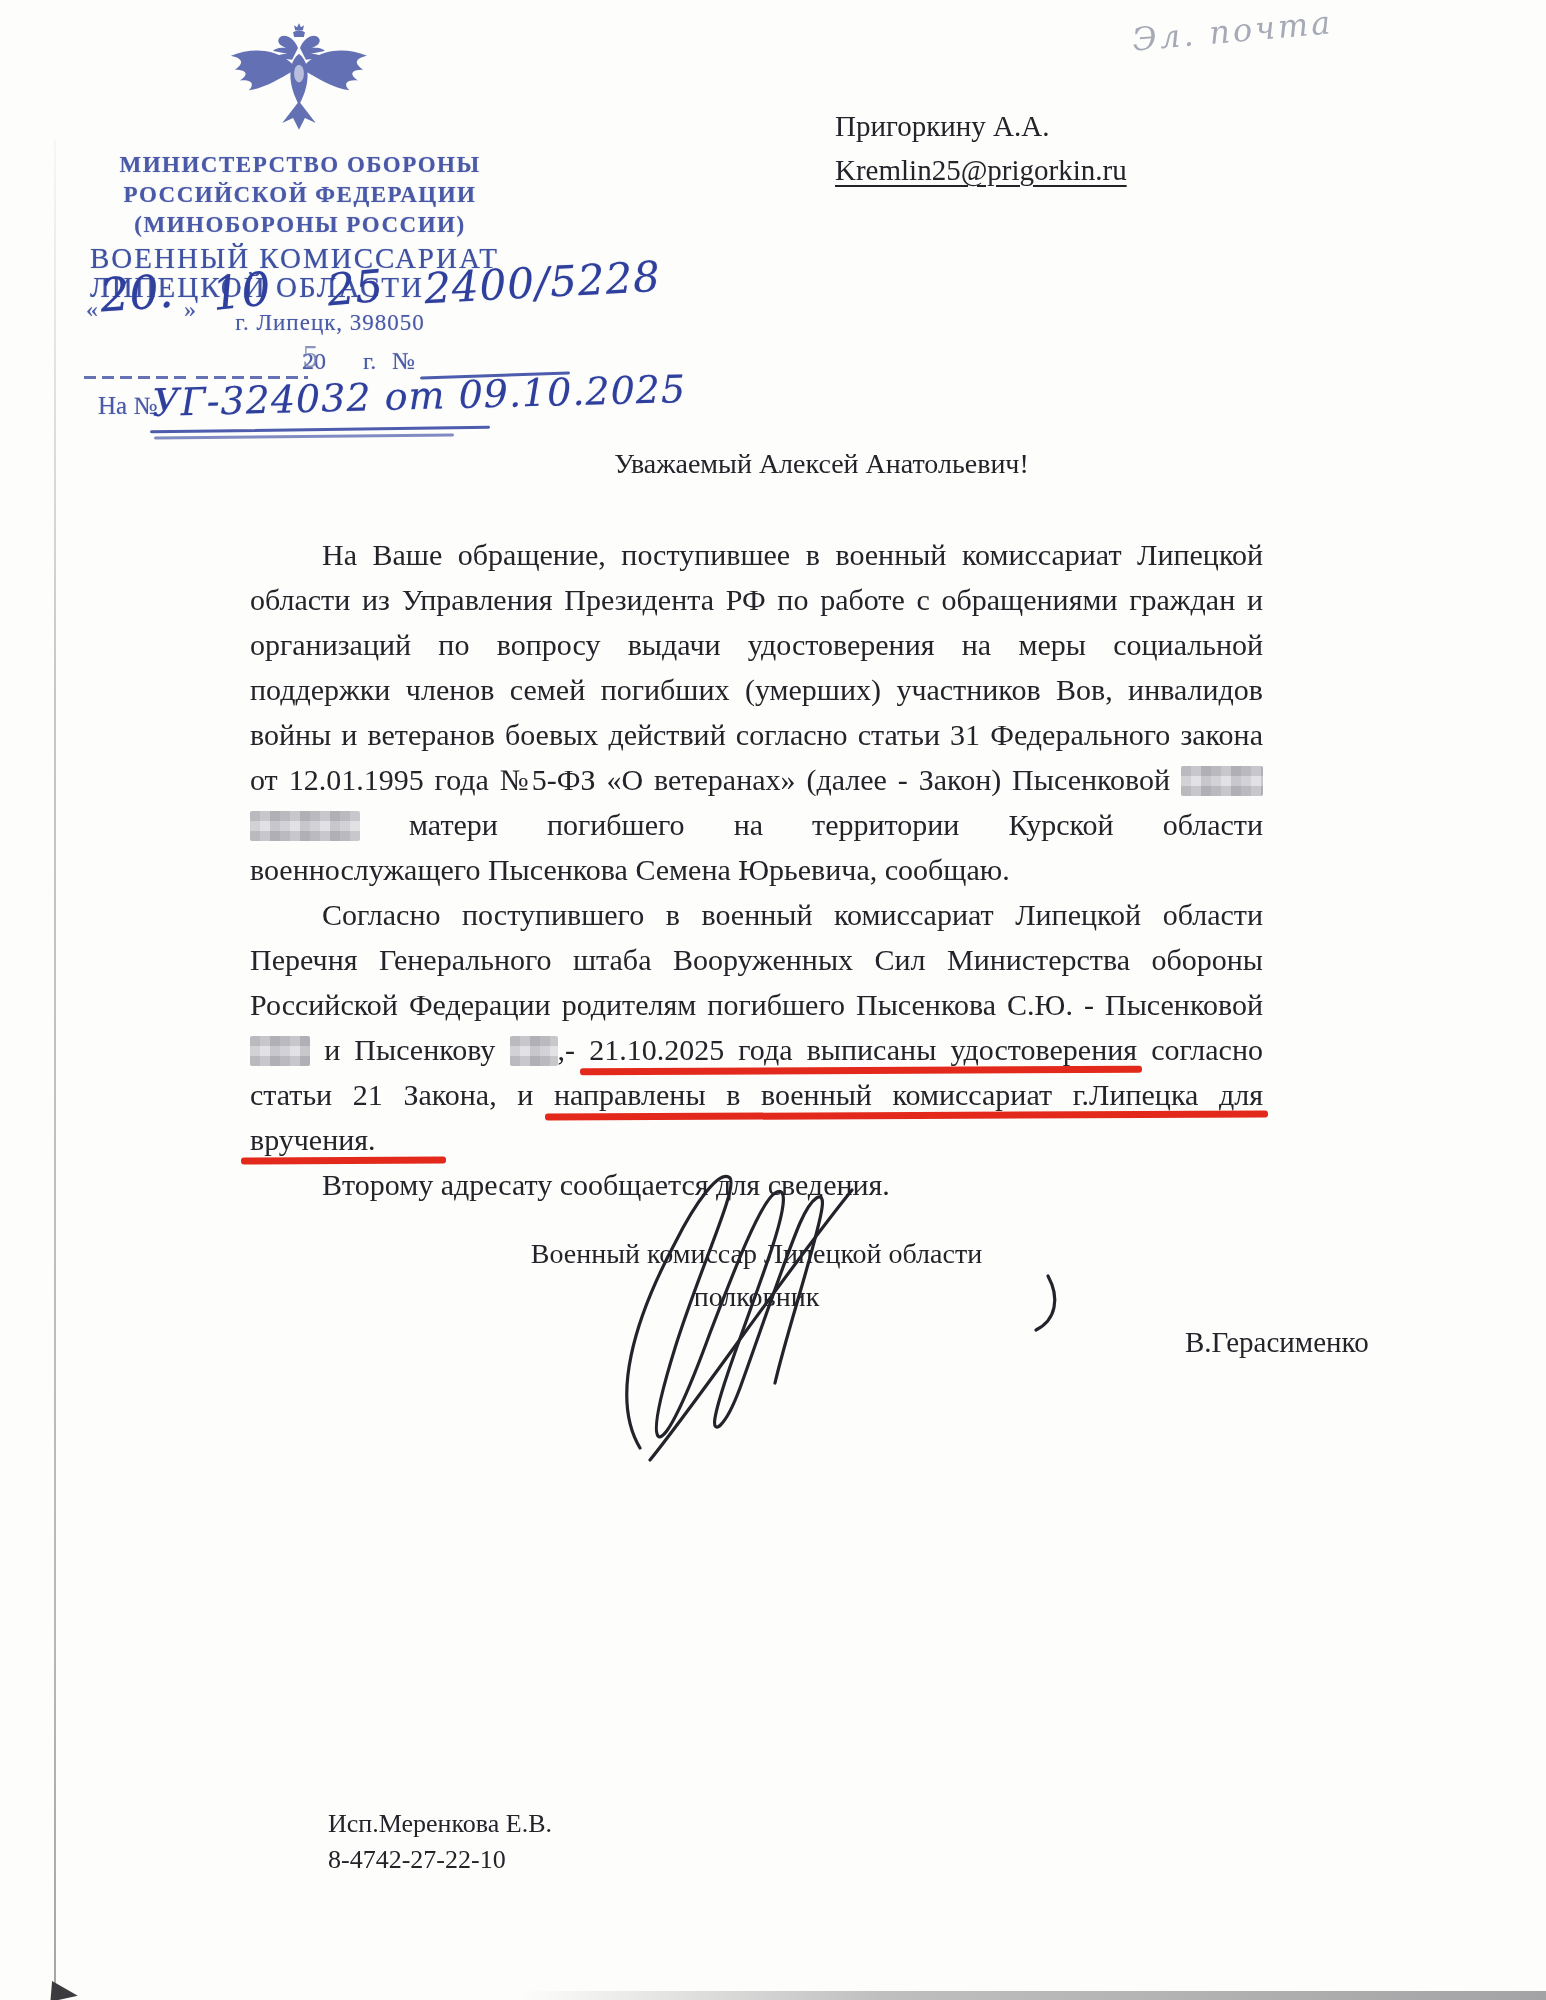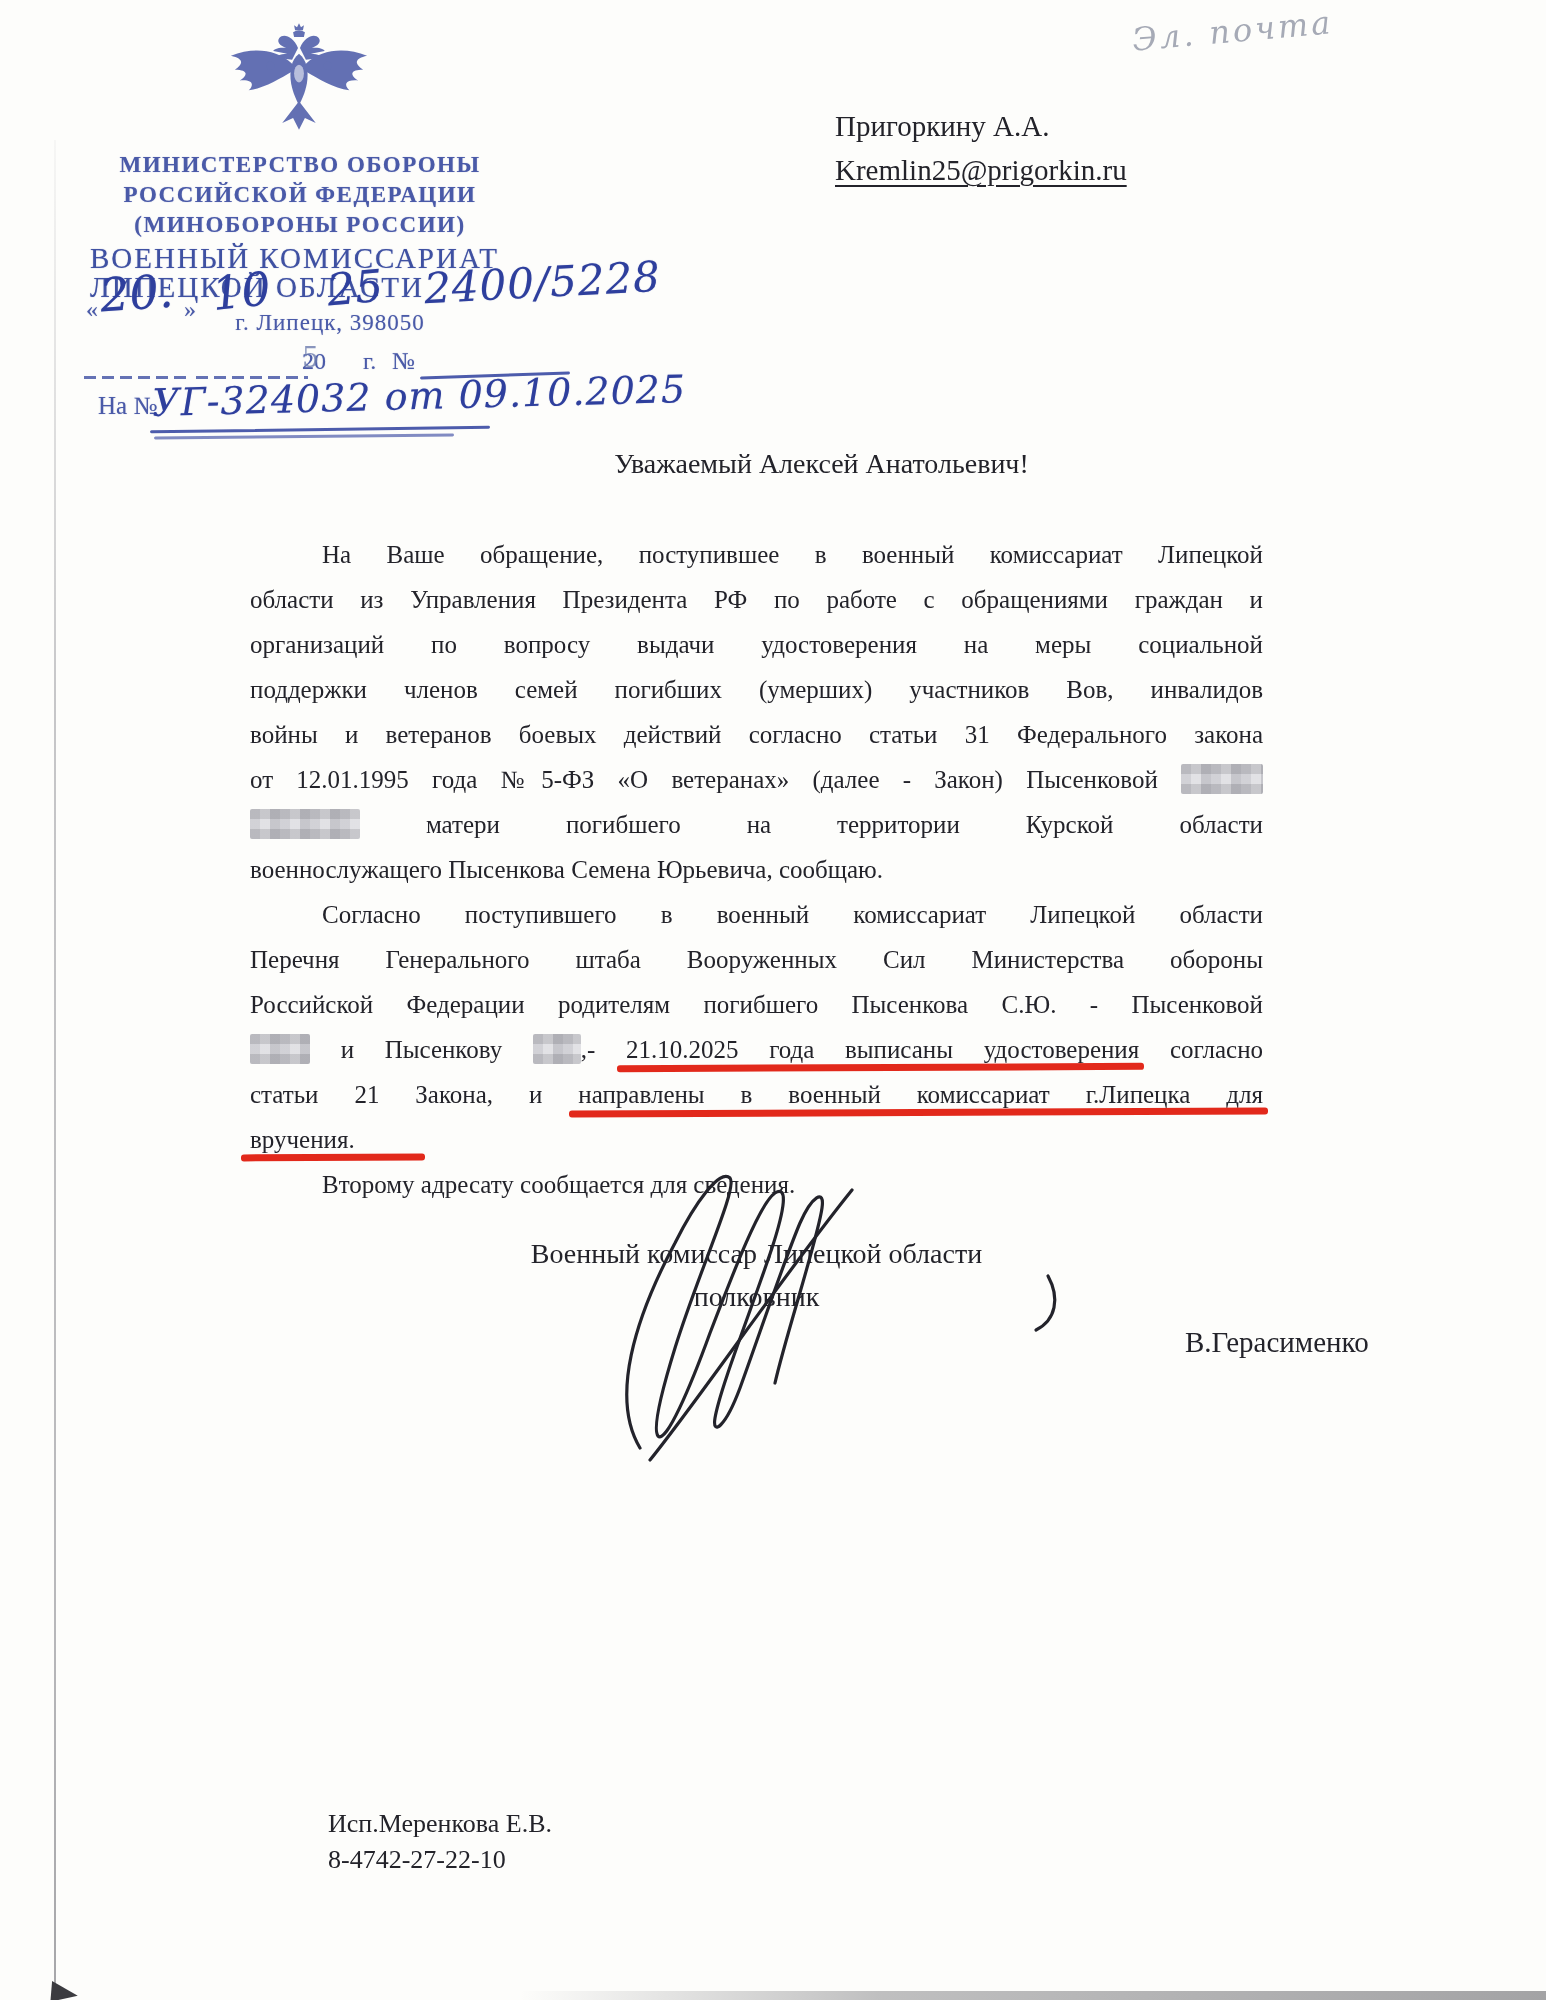--- a/index.html
+++ b/index.html
@@ -58,21 +58,21 @@
   
   .addressee { position:absolute; left:835px; top:104px; font-size:29px; line-height:44px; }
   .addressee .email { text-decoration:underline; text-underline-offset:5px; text-decoration-thickness:2px;text-align:center; }
   
   .salutation {
     position:absolute; left:250px; top:448px; width:1013px; text-align:center;
     padding-left:130px; box-sizing:border-box; font-size:28px;
   }
   .body-lines { position:absolute; left:250px; top:532px; width:1013px; }
   .line {
-    height:45px; line-height:45px; font-size:25px;
+    height:45px; line-height:45px; font-size:30px;
     text-align:justify; text-align-last:justify; white-space:normal;
   }
   .line.indent { text-indent:72px; }
   .line.last { text-align-last:left; }
   .redact {
     display:inline-block; height:30px; vertical-align:-6px; border-radius:2px;
     background:
       repeating-linear-gradient(0deg, rgba(150,150,156,.38) 0 10px, rgba(216,216,220,.30) 10px 20px),
       repeating-linear-gradient(90deg, #cfcfd4 0 10px, #e6e6e9 10px 20px, #bfbfc5 20px 30px);
   }

